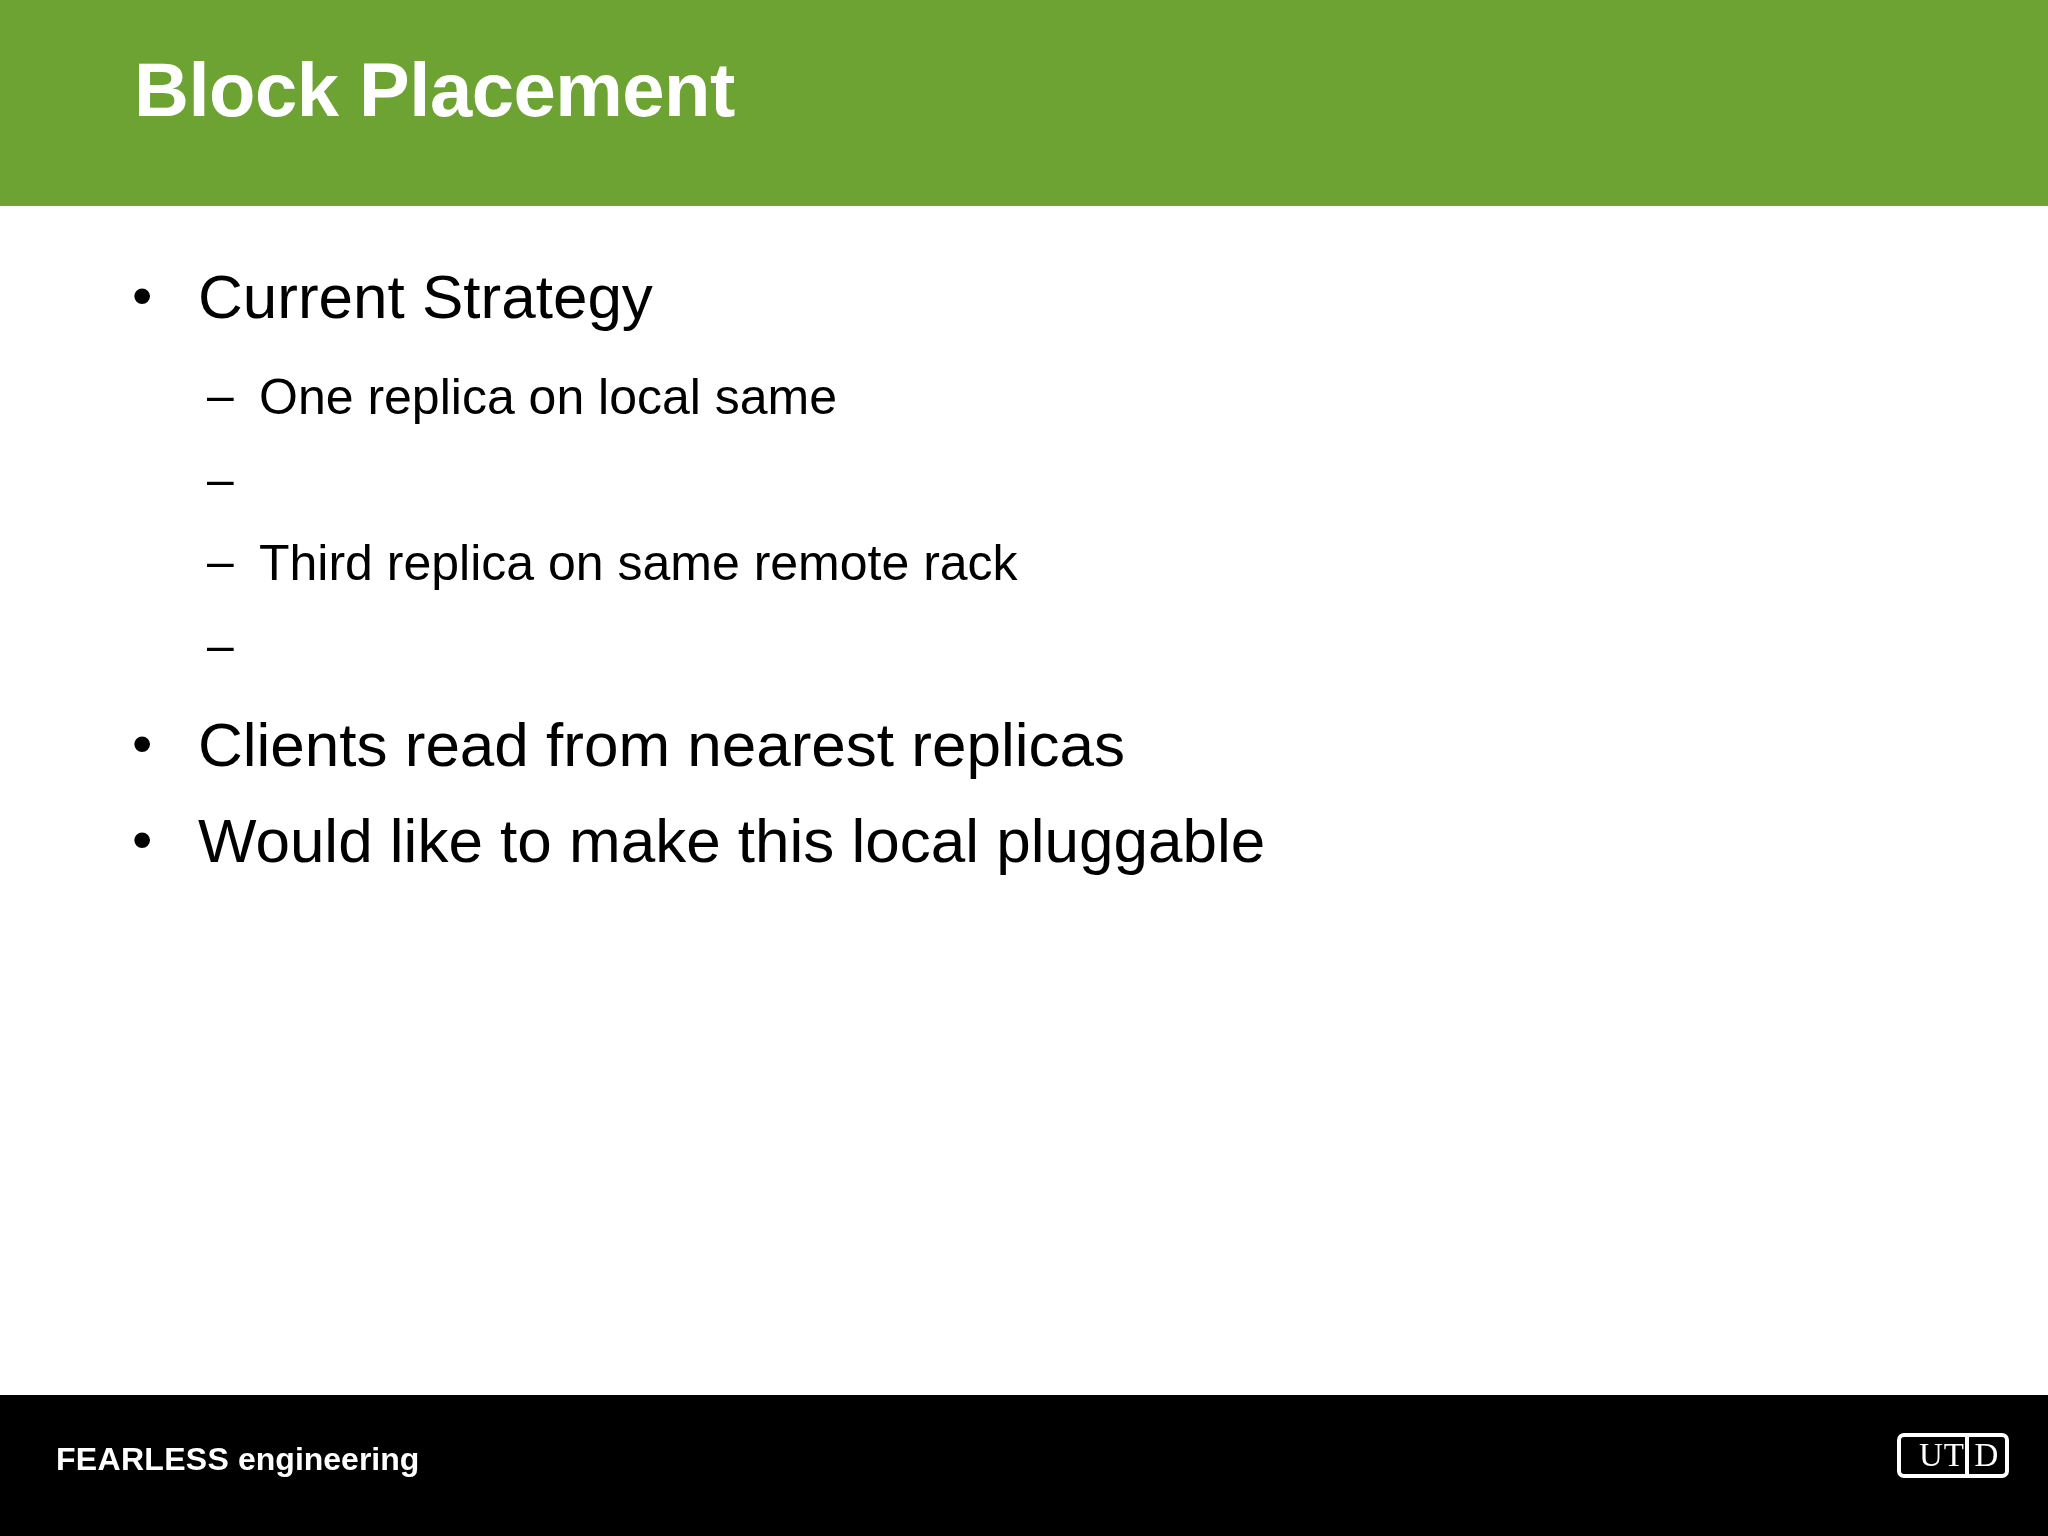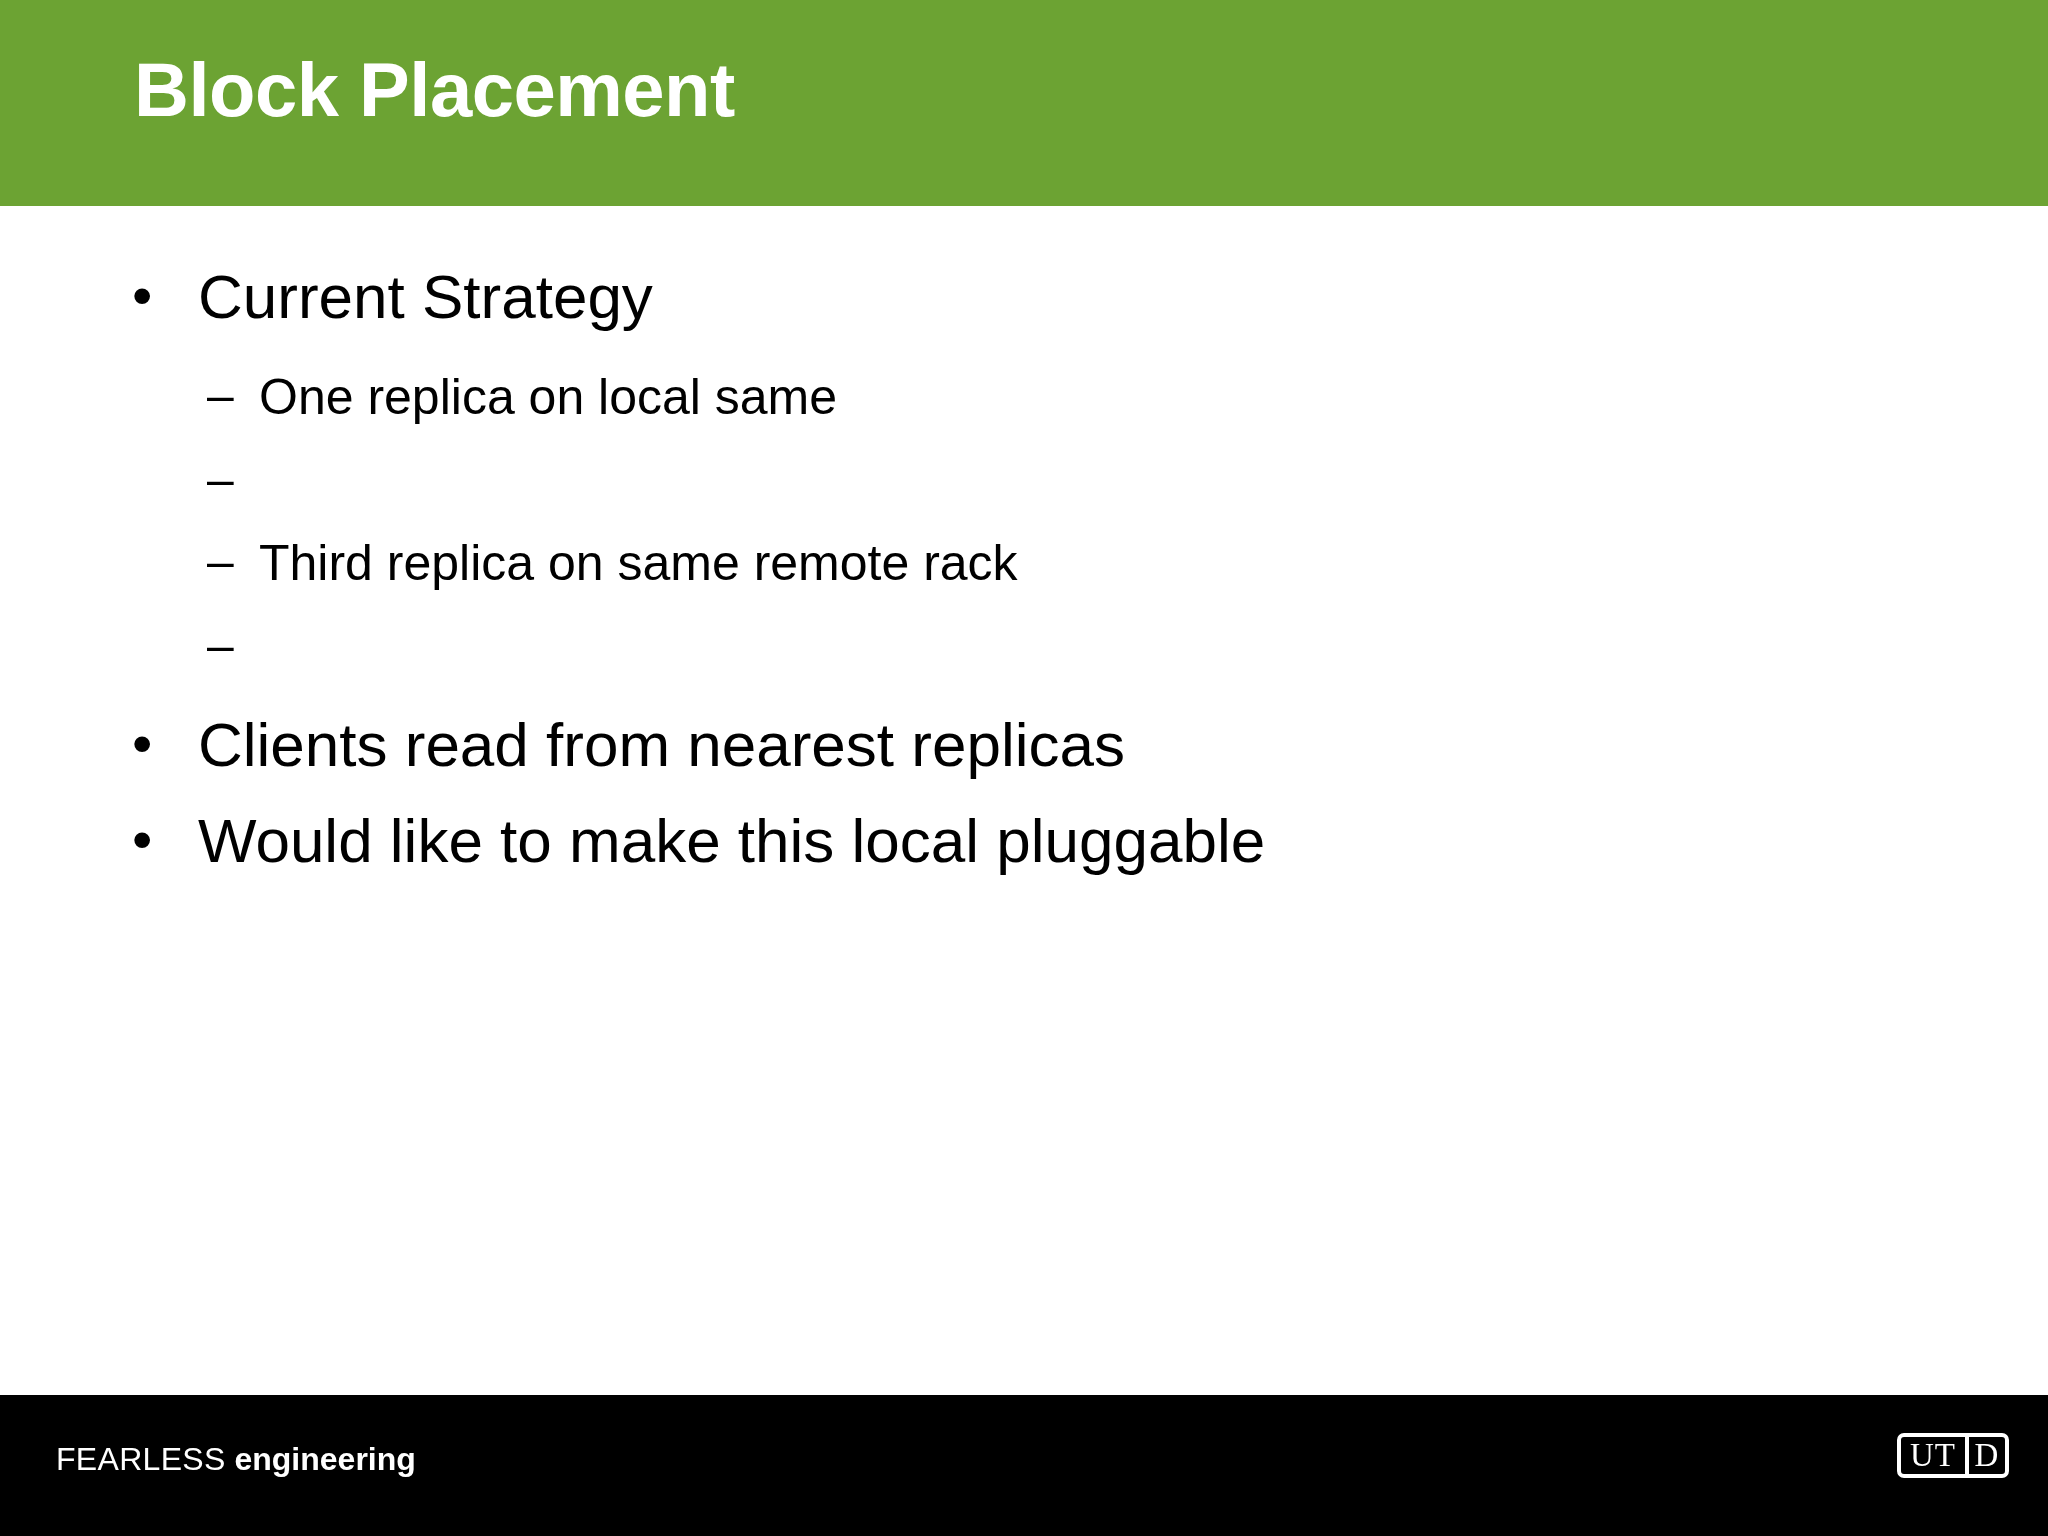--- a/index.html
+++ b/index.html
@@ -119,21 +119,21 @@
   .footer-text {
     position: absolute;
     left: 56px;
     top: 1443px;
     font-size: 32px;
     line-height: 1.0;
     color: #FFFFFF;
     white-space: nowrap;
   }
   .footer-text .fearless {
-    font-weight: normal;
+    font-weight: bold;
     letter-spacing: 0.3px;
   }
   .footer-text .engineering {
     font-weight: bold;
   }
 
   .utd-logo {
     position: absolute;
     left: 1897px;
     top: 1433px;
@@ -145,21 +145,21 @@
     display: flex;
     align-items: stretch;
     overflow: hidden;
   }
   .utd-logo .utd-left {
     flex: 0 0 68px;
     border-right: 4px solid #FFFFFF;
     box-sizing: border-box;
     display: flex;
     align-items: center;
-    justify-content: center;
+    justify-content: flex-end;
   }
   .utd-logo .utd-right {
     flex: 1 1 auto;
     display: flex;
     align-items: center;
     justify-content: center;
   }
   .utd-logo .glyph {
     font-family: "Liberation Serif", serif;
     font-size: 33px;

